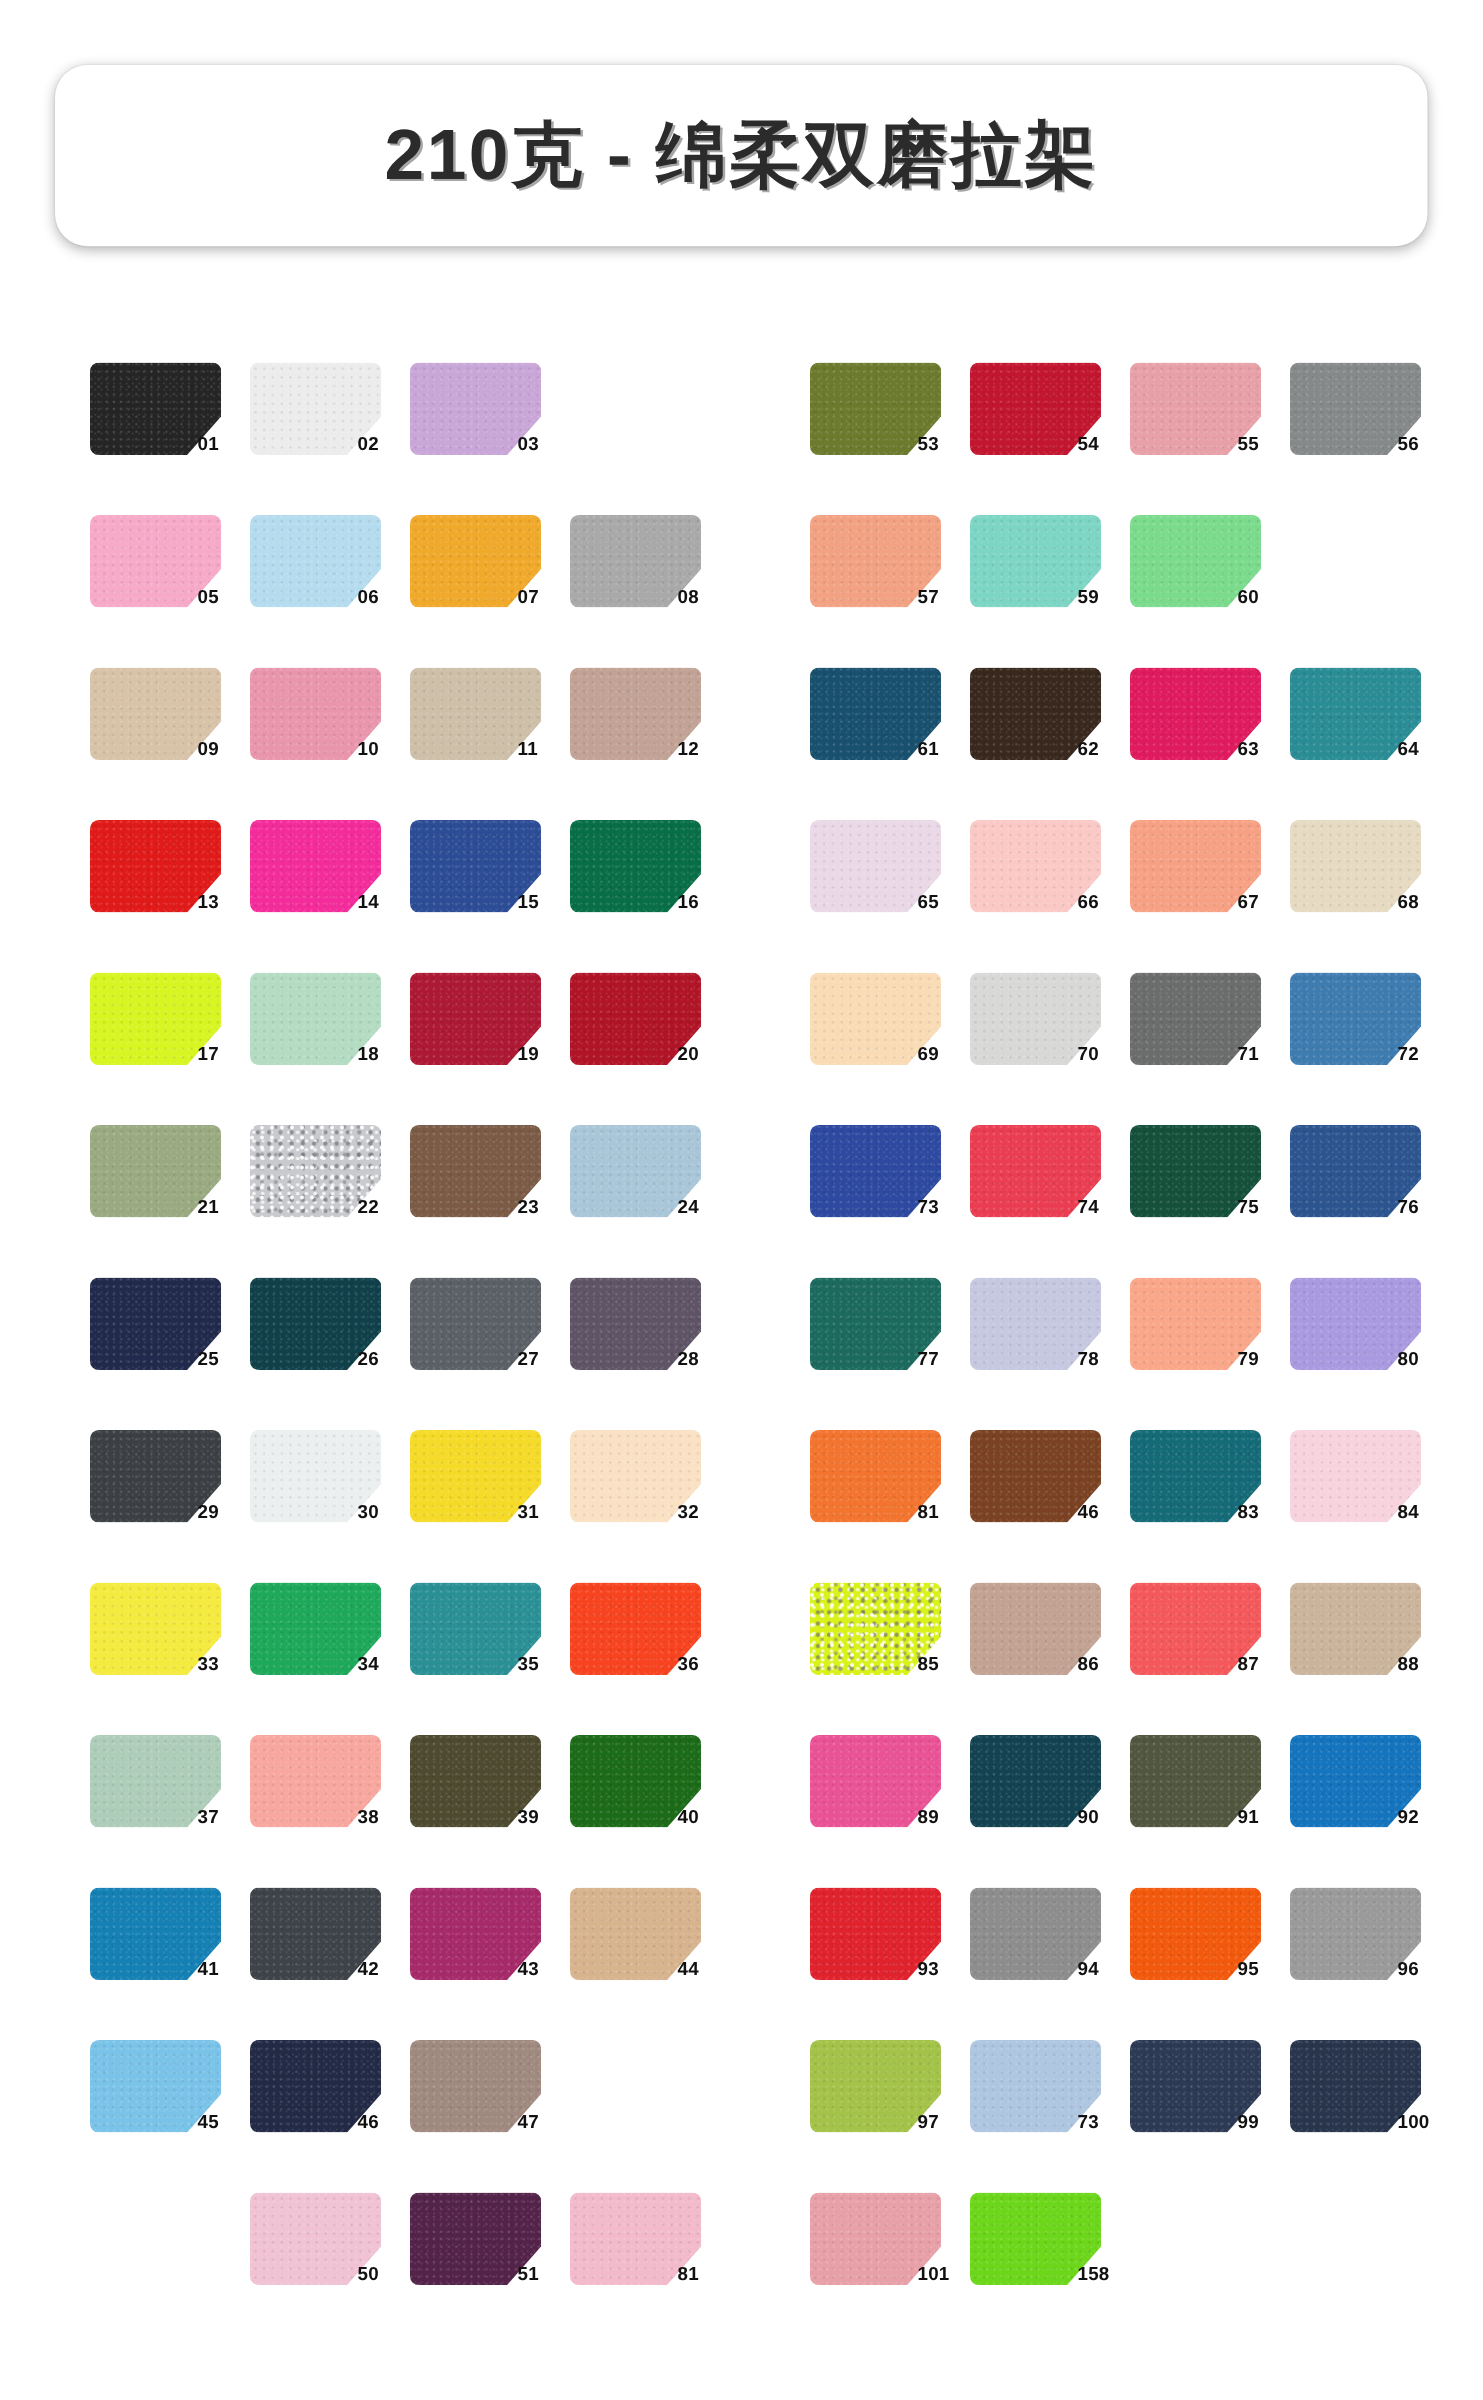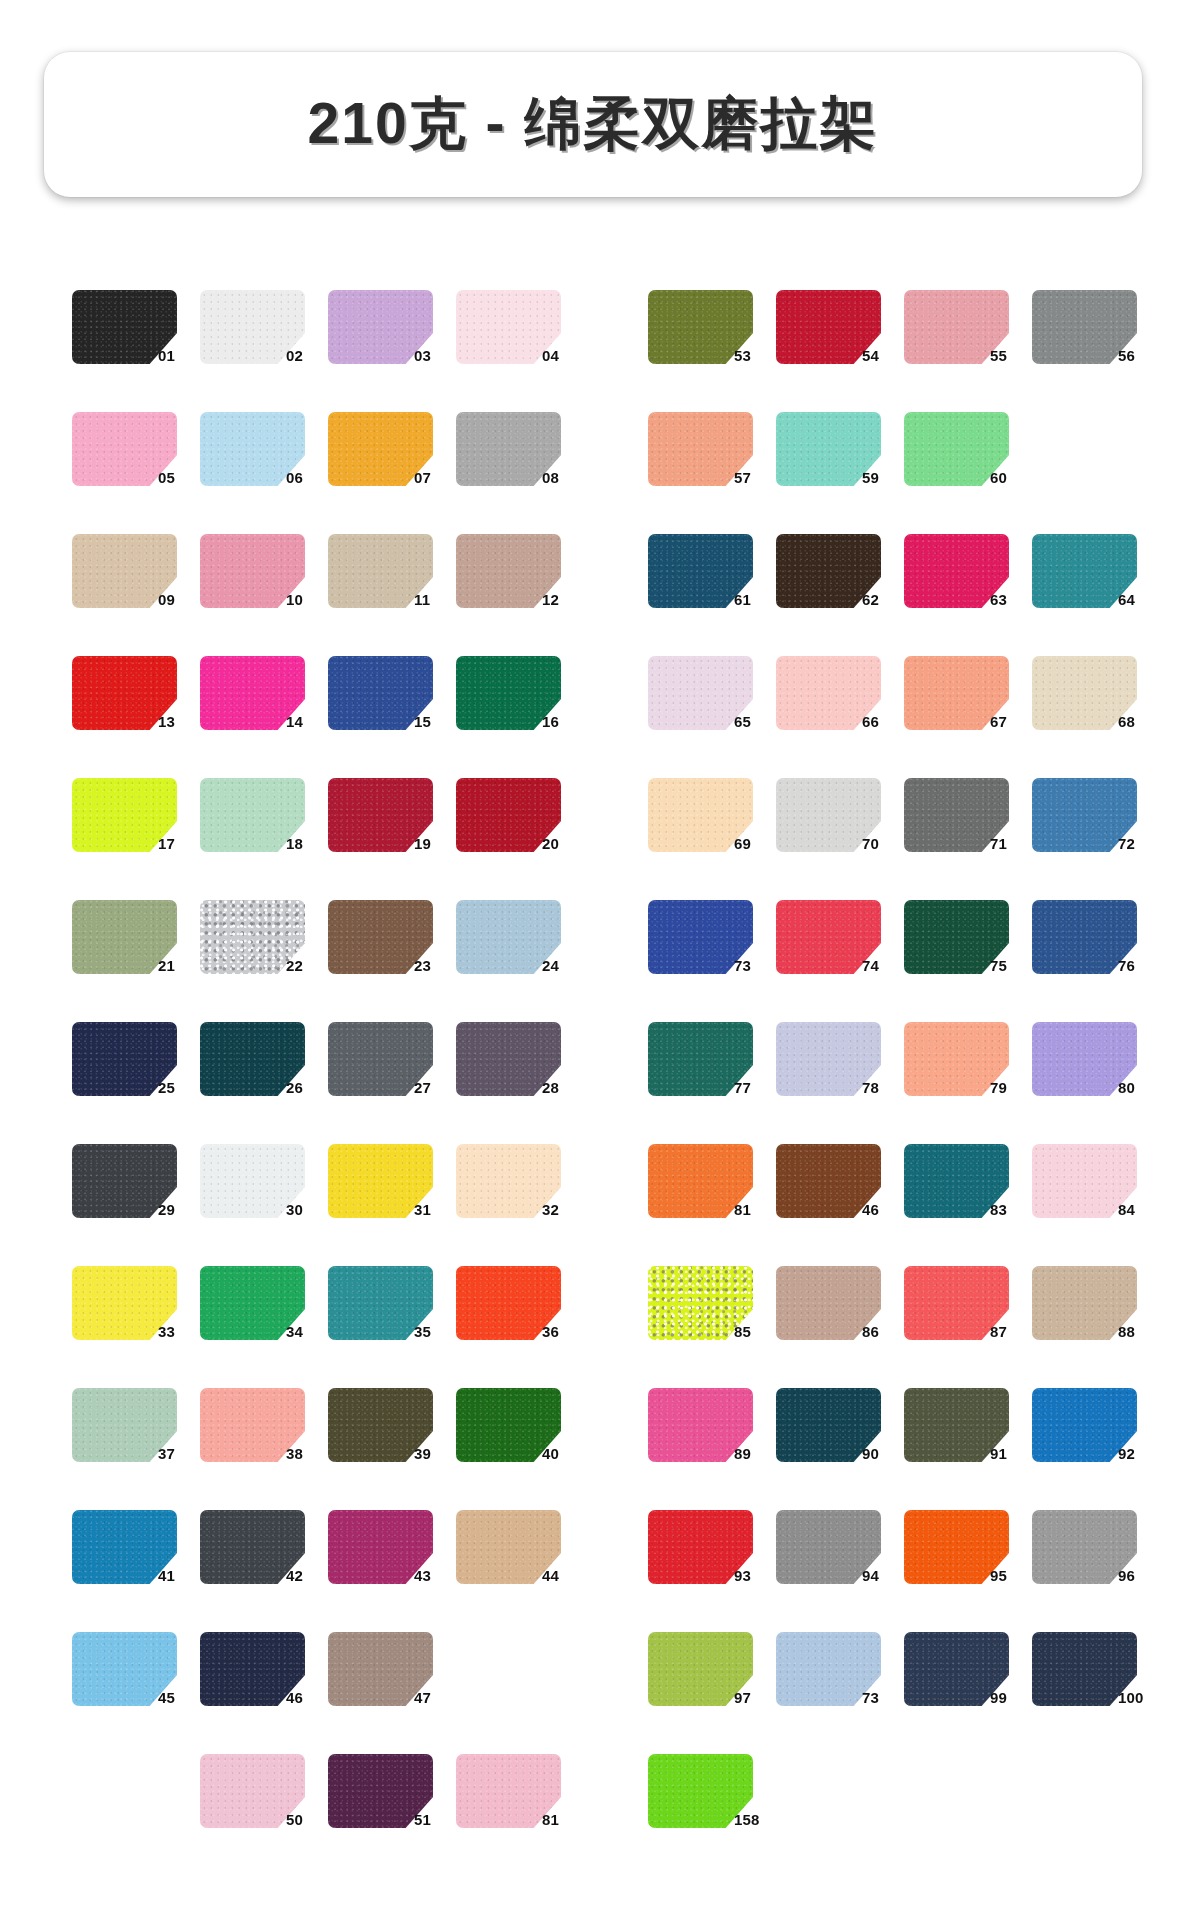--- a/index.html
+++ b/index.html
@@ -129,24 +129,20 @@
             <div class="num">01</div>
           </div>
           <div class="cell">
             <div class="chip" style="background-color: rgb(236, 236, 236);"></div>
             <div class="num">02</div>
           </div>
           <div class="cell">
             <div class="chip" style="background-color: rgb(201, 166, 216);"></div>
             <div class="num">03</div>
           </div>
-          <div class="cell">
-            <div class="chip" style="background-color: rgb(249, 223, 230);"></div>
-            <div class="num">04</div>
-          </div>
         </div>
         <div class="gutter"></div>
         <div class="col-right">
           <div class="cell">
             <div class="chip" style="background-color: rgb(107, 122, 44);"></div>
             <div class="num">53</div>
           </div>
           <div class="cell">
             <div class="chip" style="background-color: rgb(194, 21, 47);"></div>
             <div class="num">54</div>
@@ -595,20 +591,24 @@
             <div class="num">51</div>
           </div>
           <div class="cell">
             <div class="chip" style="background-color: rgb(242, 186, 203);"></div>
             <div class="num">81</div>
           </div>
         </div>
         <div class="gutter"></div>
         <div class="col-right">
           <div class="cell">
+            <div class="chip" style="background-color: rgb(232, 160, 168);"></div>
+            <div class="num">101</div>
+          </div>
+          <div class="cell">
             <div class="chip" style="background-color: rgb(108, 214, 26);"></div>
             <div class="num">158</div>
           </div>
           <div class="cell empty"></div>
           <div class="cell empty"></div>
         </div>
       </div>
     </div>
 
 </div>

